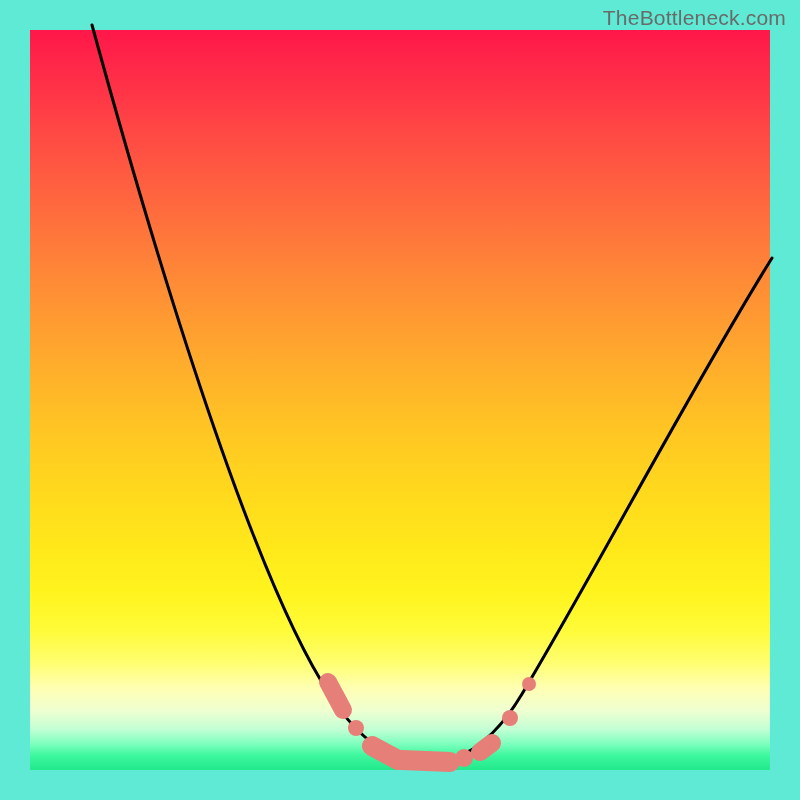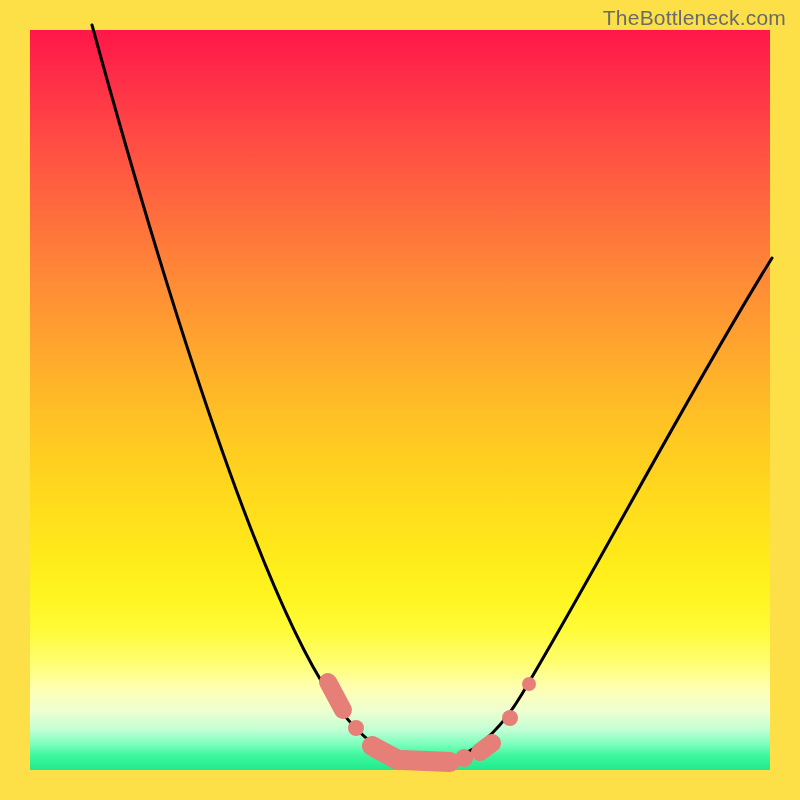--- a/index.html
+++ b/index.html
@@ -10,21 +10,21 @@
     background: #000;
     overflow: hidden;
     font-family: Arial, Helvetica, sans-serif;
   }
   .frame {
     position: absolute;
     left: 0;
     top: 0;
     width: 800px;
     height: 800px;
-    background: #fde047;
+    background: #5eead4;
   }
   .plot {
     position: absolute;
     left: 30px;
     top: 30px;
     width: 740px;
     height: 740px;
     
     background: linear-gradient(to bottom,
       #ff1749 0%,

